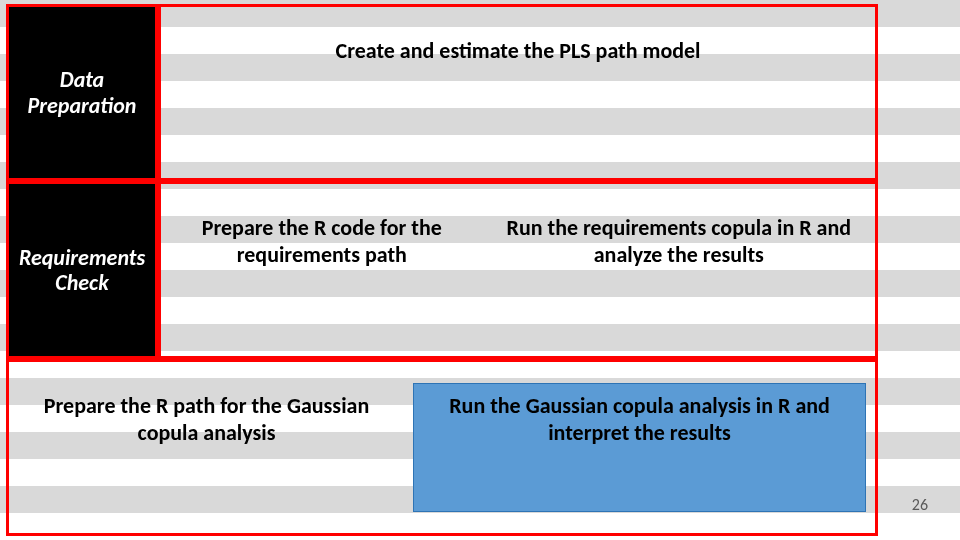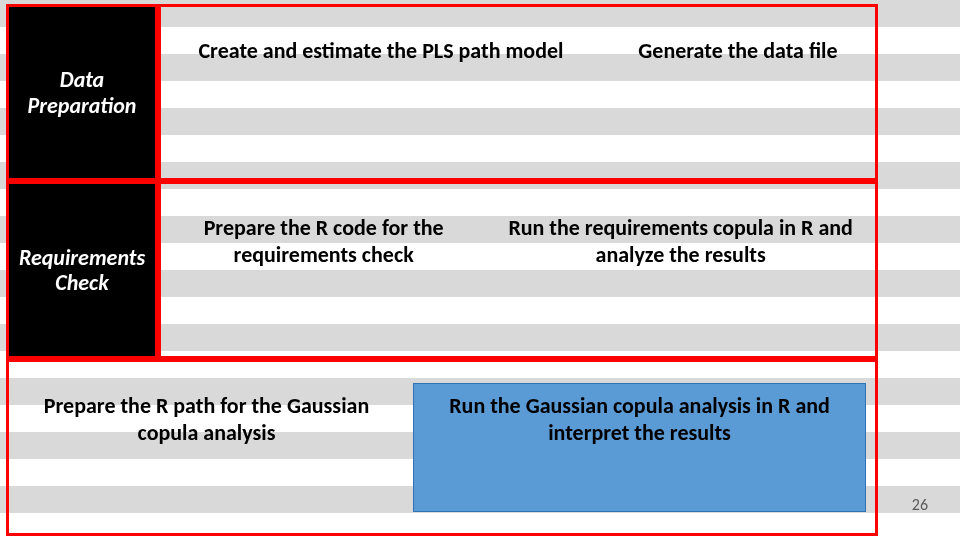--- a/index.html
+++ b/index.html
@@ -69,28 +69,27 @@
 </head>
 <body>
 
 <div class="slide">
   <div class="table">
 
     <div class="row">
       <div class="labelcell">Data<br>Preparation</div>
       <div class="contentcell">
         <div class="step">Create and estimate the PLS path model</div>
-        <div class="step">Generate the data file</div>
       </div>
     </div>
 
     <div class="row">
       <div class="labelcell">Requirements<br>Check</div>
       <div class="contentcell">
-        <div class="step">Prepare the R code for the requirements check</div>
+        <div class="step">Prepare the R code for the requirements path</div>
         <div class="step">Run the requirements copula in R and analyze the results</div>
       </div>
     </div>
 
     <div class="row">
       <div class="contentcell">
         <div class="step">Prepare the R path for the Gaussian copula analysis</div>
         <div class="step highlight">Run the Gaussian copula analysis in R and interpret the results</div>
       </div>
     </div>

